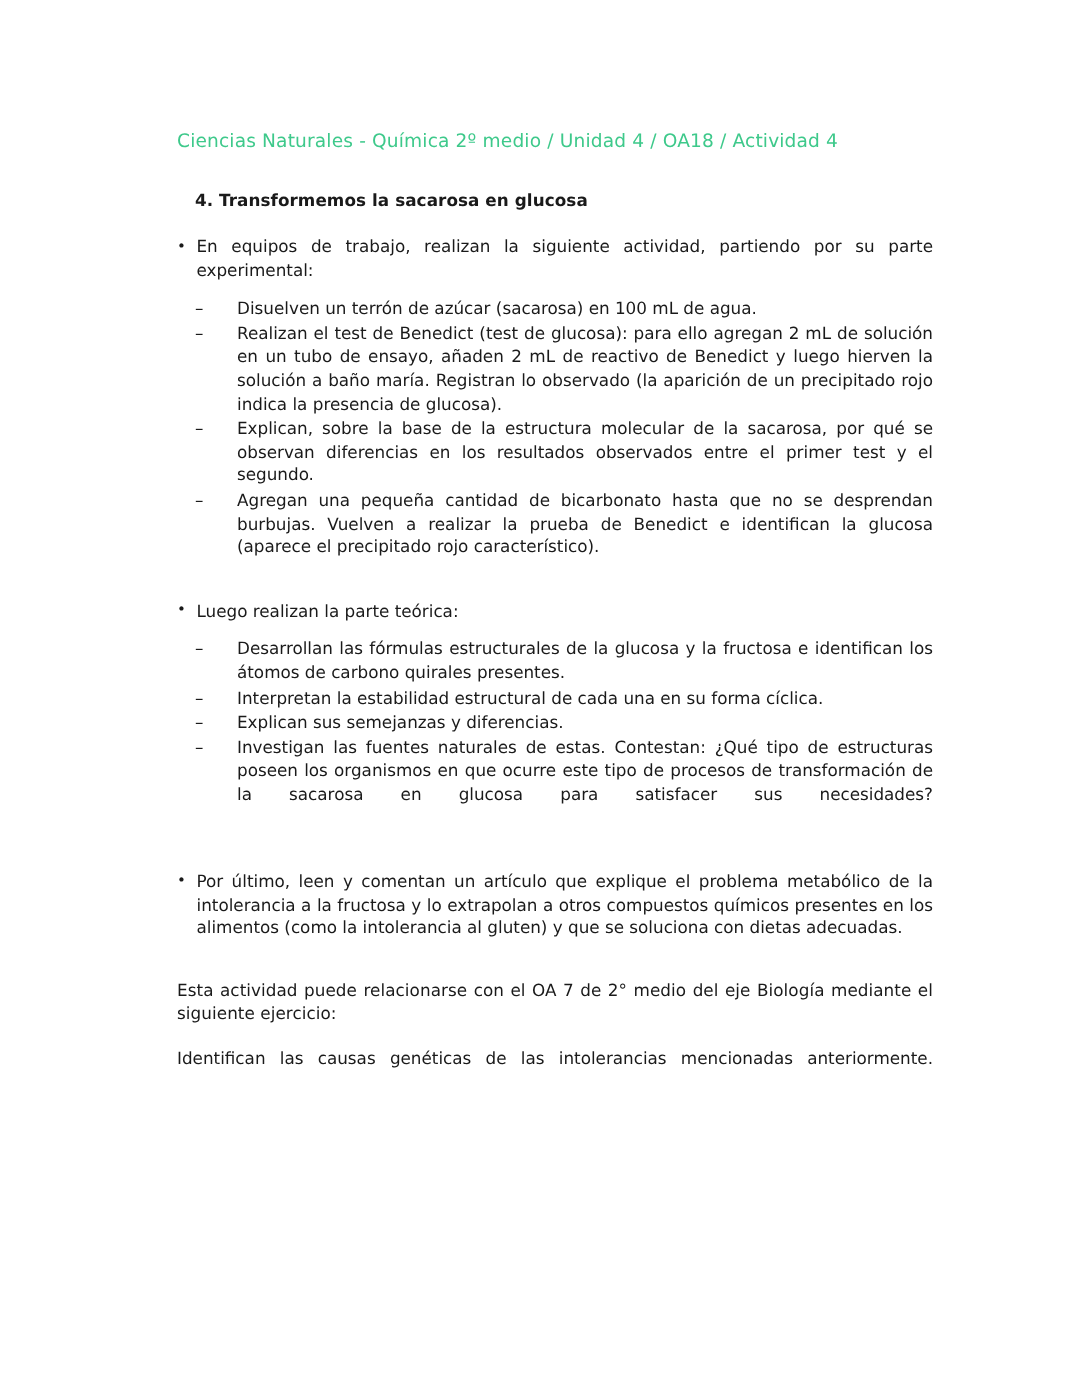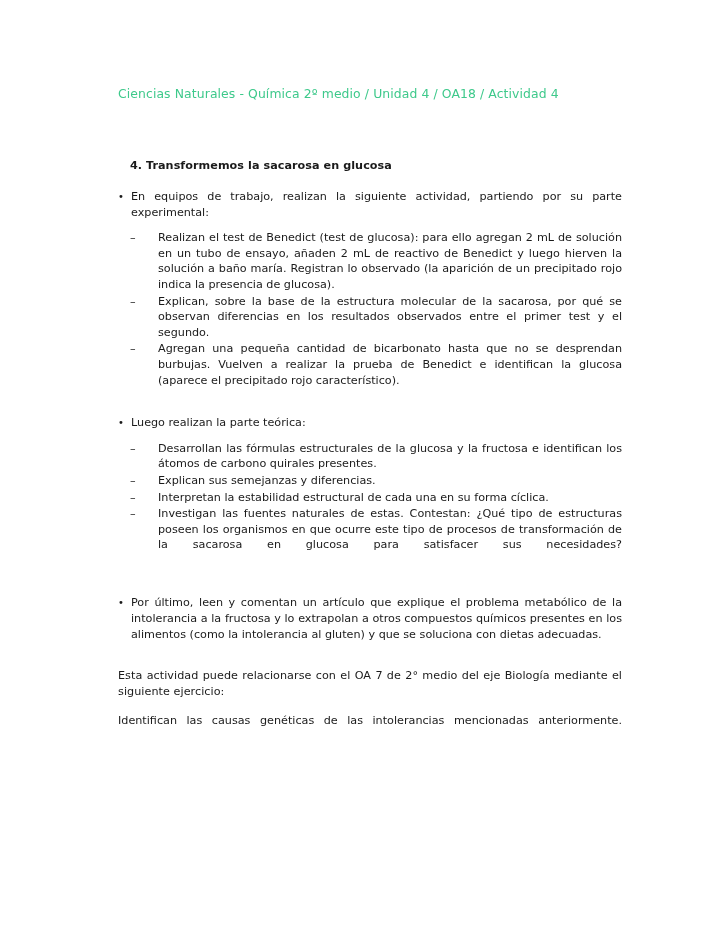--- a/index.html
+++ b/index.html
@@ -35,21 +35,20 @@
     color: #3ec98b;
     letter-spacing: 0.1px;
     white-space: nowrap;
   }
 
   .content {
     position: absolute;
     left: 118px;
     top: 126px;
     width: 504px;
-    margin-top: 32px;
   }
 
   .section-title {
     font-size: 11.2px;
     font-weight: bold;
     line-height: 15px;
     margin: 0 0 16px 0;
     padding-left: 12px;
     letter-spacing: 0.05px;
   }
@@ -146,33 +145,34 @@
 
   <div class="content">
 
     <div class="section-title">
       <span class="num">4.</span><span>Transformemos la sacarosa en glucosa</span>
     </div>
 
     <div class="bullet">En equipos de trabajo, realizan la siguiente actividad, partiendo por su parte experimental:</div>
 
     <ul class="dash-list">
+      <li class="dash-item">Disuelven un terrón de azúcar (sacarosa) en 100 mL de agua.</li>
       <li class="dash-item">Realizan el test de Benedict (test de glucosa): para ello agregan 2 mL de solución en un tubo de ensayo, añaden 2 mL de reactivo de Benedict y luego hierven la solución a baño maría. Registran lo observado (la aparición de un precipitado rojo indica la presencia de glucosa).</li>
       <li class="dash-item">Explican, sobre la base de la estructura molecular de la sacarosa, por qué se observan diferencias en los resultados observados entre el primer test y el segundo.</li>
       <li class="dash-item">Agregan una pequeña cantidad de bicarbonato hasta que no se desprendan burbujas. Vuelven a realizar la prueba de Benedict e identifican la glucosa (aparece el precipitado rojo característico).</li>
     </ul>
 
     <div class="spacer-lg"></div>
 
     <div class="bullet">Luego realizan la parte teórica:</div>
 
     <ul class="dash-list">
       <li class="dash-item">Desarrollan las fórmulas estructurales de la glucosa y la fructosa e identifican los átomos de carbono quirales presentes.</li>
+      <li class="dash-item">Interpretan la estabilidad estructural de cada una en su forma cíclica.</li>
       <li class="dash-item">Explican sus semejanzas y diferencias.</li>
-      <li class="dash-item">Interpretan la estabilidad estructural de cada una en su forma cíclica.</li>
       <li class="dash-item">
           <span class="last-justified">Investigan las fuentes naturales de estas. Contestan: ¿Qué tipo de estructuras poseen los organismos en que ocurre este tipo de procesos de transformación de la sacarosa en glucosa para satisfacer sus necesidades?</span>
         </li>
     </ul>
 
     <div class="spacer-lg"></div>
 
     <div class="bullet">Por último, leen y comentan un artículo que explique el problema metabólico de la intolerancia a la fructosa y lo extrapolan a otros compuestos químicos presentes en los alimentos (como la intolerancia al gluten) y que se soluciona con dietas adecuadas.</div>
 
     <div class="spacer-md"></div>

